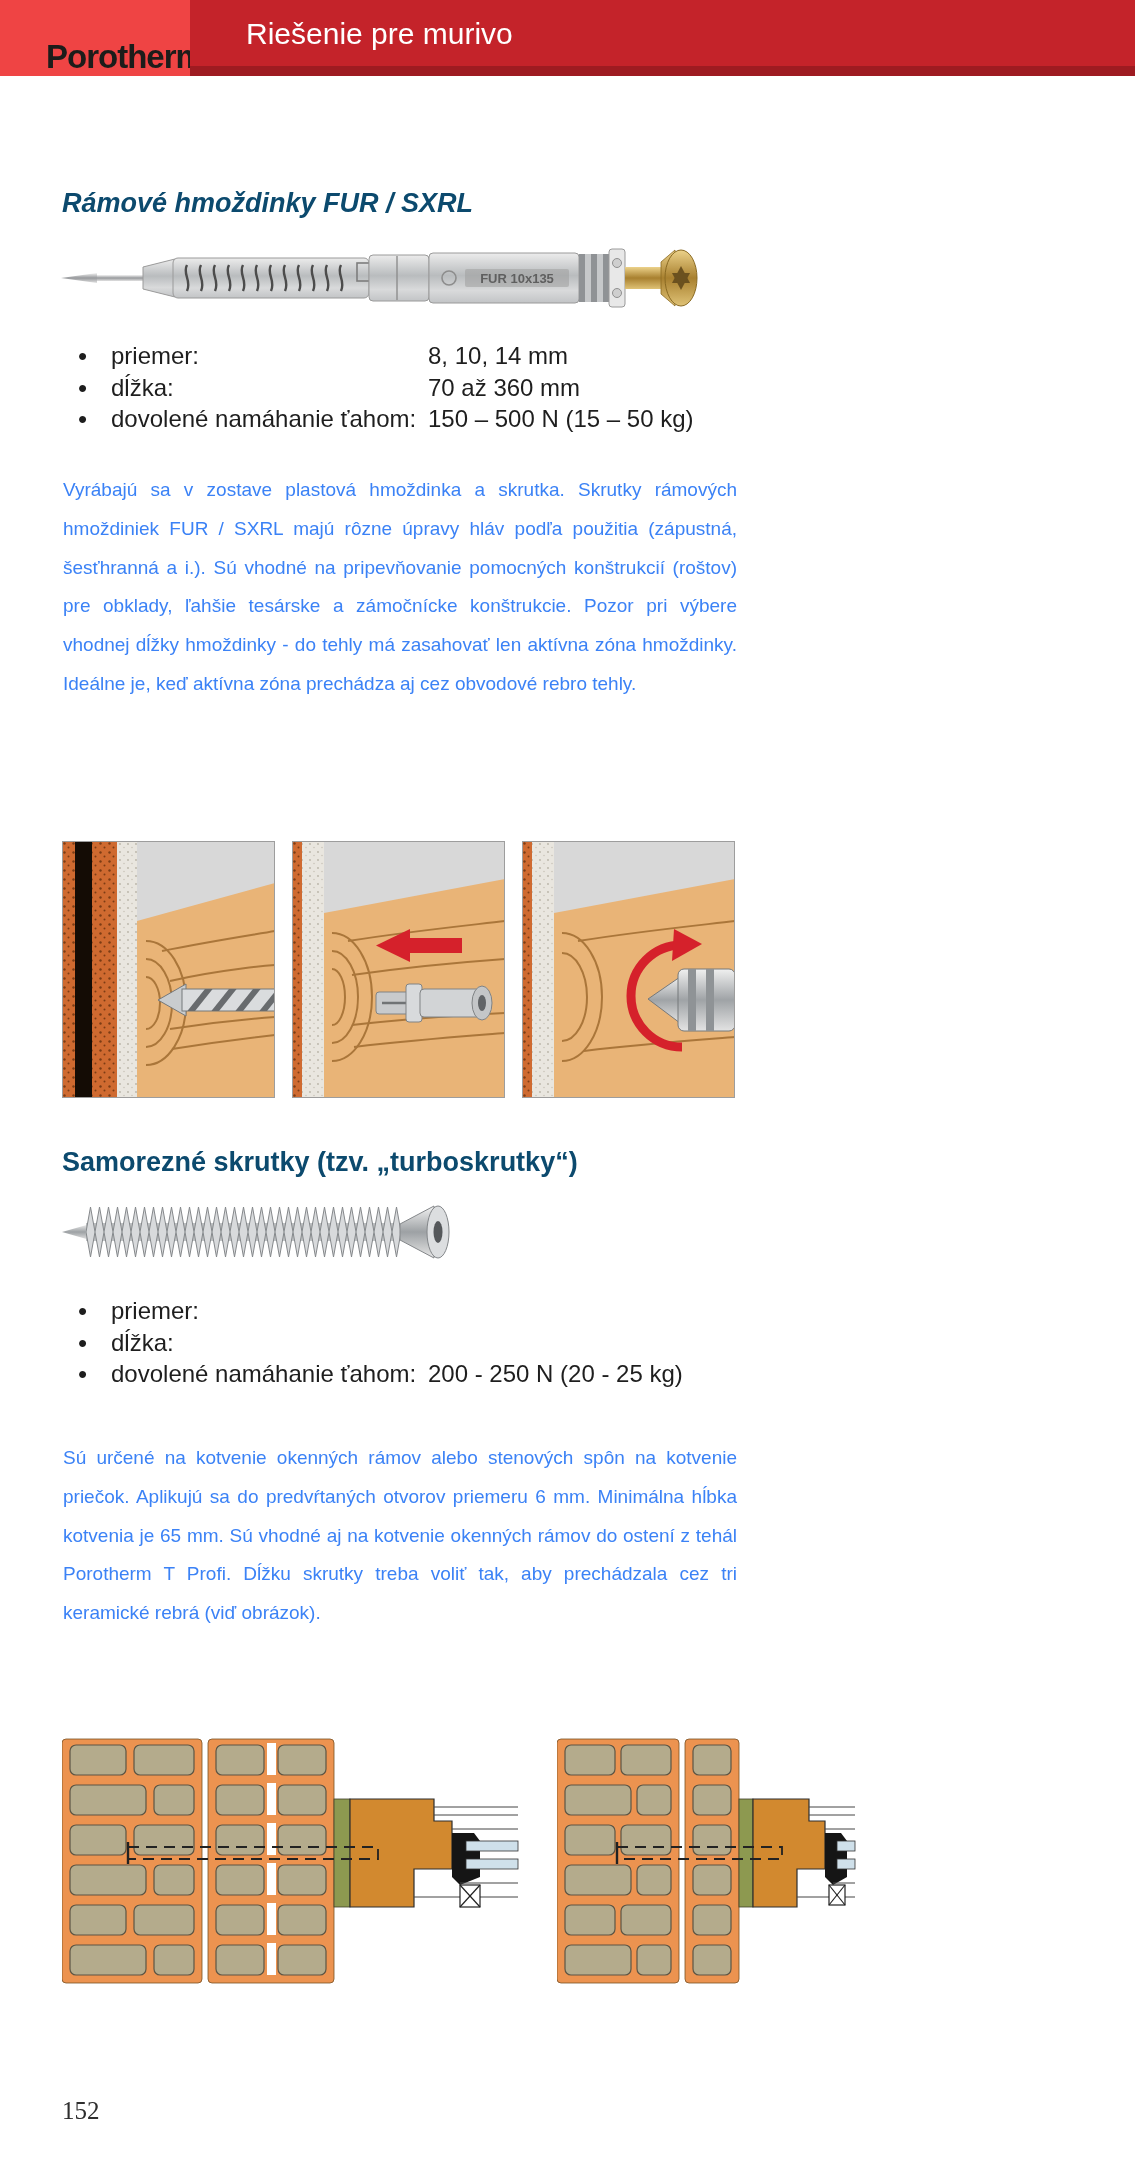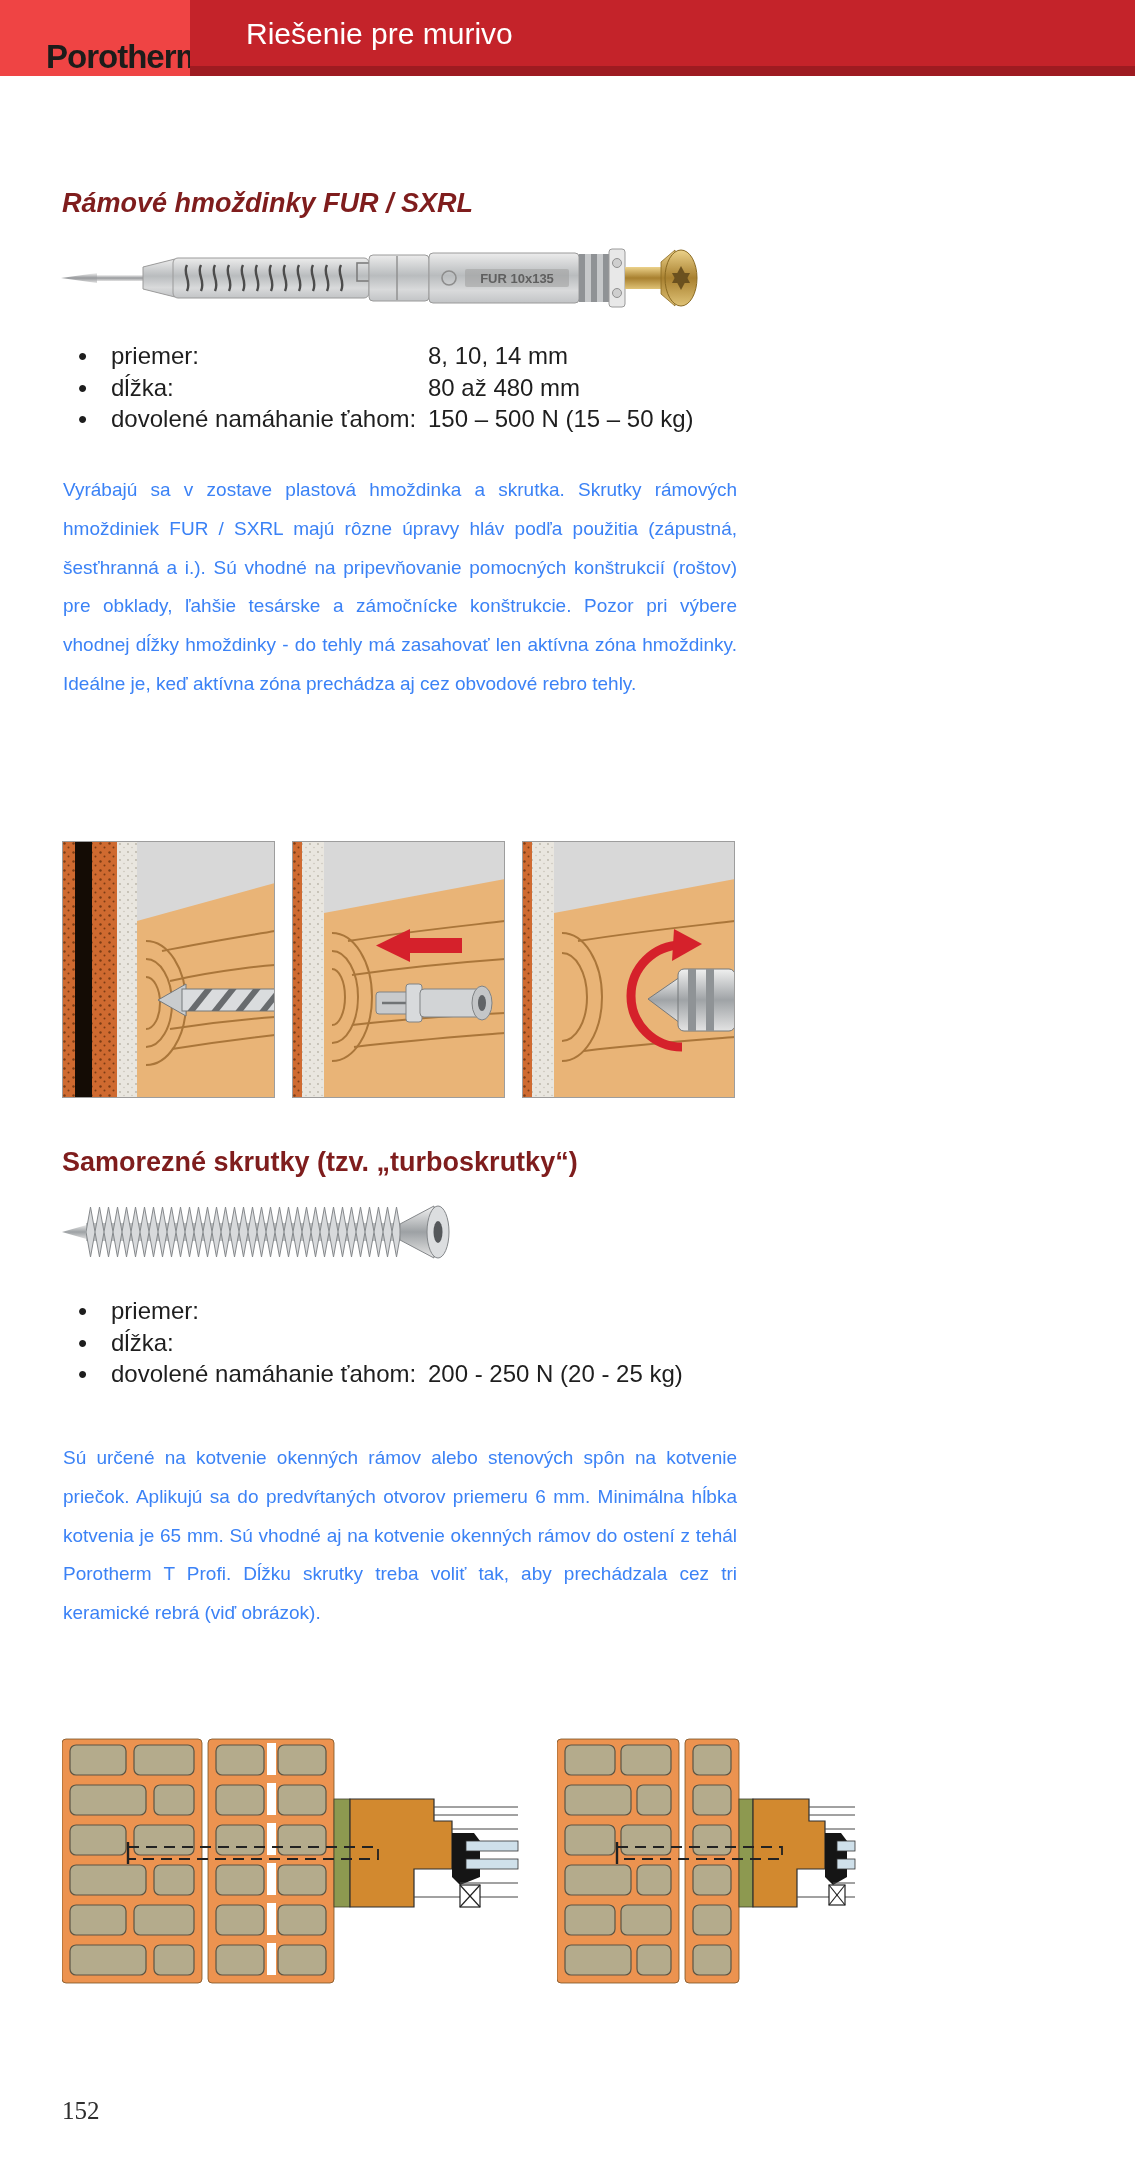--- a/index.html
+++ b/index.html
@@ -7,21 +7,21 @@
         font-family:"Liberation Sans",sans-serif;overflow:hidden;color:#1e1e1e;}
   
   .header{position:absolute;left:0;top:0;width:1135px;height:76px;}
   .logo-box{position:absolute;left:0;top:0;width:190px;height:76px;background:#ef4444;
             display:flex;align-items:flex-end;padding-left:38px;box-sizing:border-box;gap:8px;}
   .logo-text{font-size:33px;font-weight:800;color:#1c1c1a;letter-spacing:-1px;}
   .banner{position:absolute;left:190px;top:0;width:996px;height:76px;background:#c4232a;}
   .banner::after{content:"";position:absolute;left:0;bottom:0;width:100%;height:10px;background:#9e1b21;}
   .banner-text{position:absolute;left:56px;top:17px;font-size:30px;color:#ffffff;font-weight:400;}
   
-  .h-red{position:absolute;left:62px;font-size:27px;font-weight:bold;color:#7f1d1d;margin:0;}
+  .h-red{position:absolute;left:62px;font-size:27px;font-weight:bold;color:#0c4a6e;margin:0;}
   .italic{font-style:italic;}
   .specs{position:absolute;left:62px;margin:16px;padding:0;list-style:none;width:700px;}
   .spec-row{display:flex;line-height:30.5px;font-size:24px;color:#1e1e1e;}
   .spec-row .bullet{width:33px;}
   .spec-row .bullet::before{content:"\2022";font-size:26px;}
   .spec-label{width:317px;}
   .spec-value{flex:1;}
   .para{position:absolute;left:62px;width:674px;font-size:19px;line-height:38.8px;
         text-align:justify;margin:1px;color:#3b82f6;}
   .figure{position:absolute;}
@@ -126,21 +126,21 @@
 
   <ul class="specs" style="top:325px;">
     <li class="spec-row">
       <span class="bullet"></span>
       <span class="spec-label">priemer:</span>
       <span class="spec-value">8, 10, 14 mm</span>
     </li>
     <li class="spec-row">
       <span class="bullet"></span>
       <span class="spec-label">dĺžka:</span>
-      <span class="spec-value">80 až 480 mm</span>
+      <span class="spec-value">70 až 360 mm</span>
     </li>
     <li class="spec-row">
       <span class="bullet"></span>
       <span class="spec-label">dovolené namáhanie ťahom:</span>
       <span class="spec-value">150 – 500 N (15 – 50 kg)</span>
     </li>
   </ul>
 
   <p class="para" style="top:470px;">Vyrábajú sa v zostave plastová hmoždinka a skrutka. Skrutky rámových hmoždiniek FUR / SXRL majú rôzne úpravy hláv podľa použitia (zápustná, šesťhranná a i.). Sú vhodné na pripevňovanie pomocných konštrukcií (roštov) pre obklady, ľahšie tesárske a zámočnícke konštrukcie. Pozor pri výbere vhodnej dĺžky hmoždinky - do tehly má zasahovať len aktívna zóna hmoždinky. Ideálne je, keď aktívna zóna prechádza aj cez obvodové rebro tehly.</p>
 

